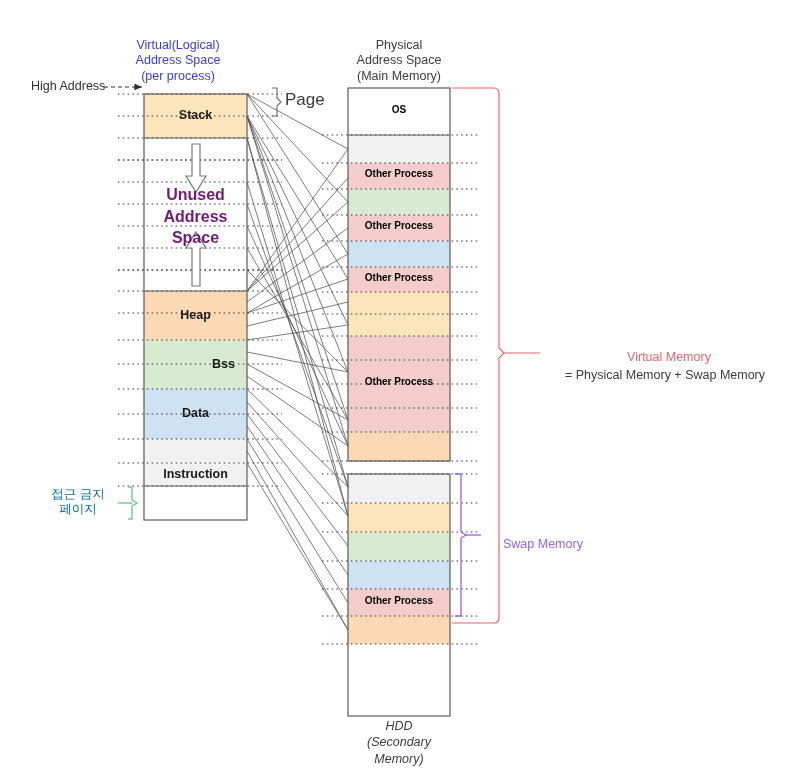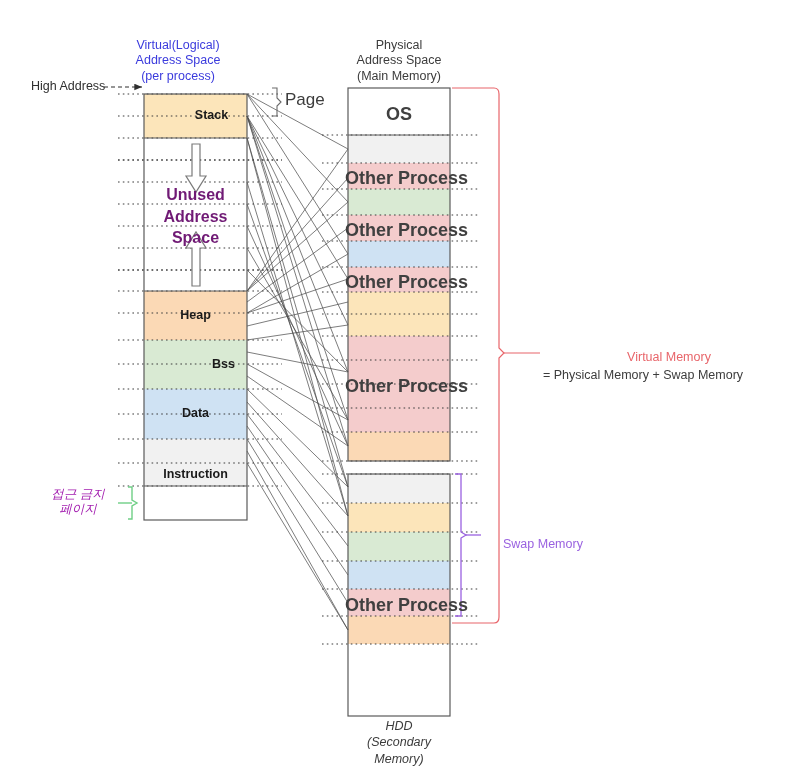--- a/index.html
+++ b/index.html
@@ -9,26 +9,26 @@
     width:787px;height:781px;position:relative;overflow:hidden;
     color:#38393b;
   }
   #stage{position:absolute;left:0;top:16px;width:627px;height:781px;}
   svg#diagram{position:absolute;left:0;top:0;width:787px;height:781px;}
 
   .lbl{position:absolute;white-space:pre;line-height:1.22;}
   .col-title{font-size:12.5px;text-align:center;color:#3c3c3c;}
   .col-title.virtual{color:#3b3bdd;}
   .seg-label{font-size:12.5px;font-weight:bold;color:#1a1a1a;text-align:center;}
-  .ram-label{font-size:18px;font-weight:bold;color:#404040;text-align:center;}
+  .ram-label{font-size:10px;font-weight:bold;color:#000000;text-align:center;}
   .side{font-size:12.5px;color:#3c3c3c;}
   .red{color:#e8656a;}
   .dark{color:#3c3c3c;}
   .purple{color:#9a62e0;margin-left:20px;}
-  .green-k{color:#a21caf;font-style:italic;}
+  .green-k{color:#0369a1;}
   .page-lbl{font-size:17px;color:#3c3c3c;}
   .hi-addr{font-size:12.5px;color:#2f2f2f;}
   .unused{font-size:16px;font-weight:bold;color:#701a75;text-align:center;line-height:1.35;}
   .hdd-cap{font-size:12.5px;color:#3c3c3c;text-align:center;line-height:1.3;}
 </style>
 </head>
 <body>
 
 <div id="stage">
   <svg id="diagram" viewBox="0 0 787 781">
@@ -174,25 +174,25 @@
 (Main Memory)</div>
   <div class="lbl hdd-cap" style="left:329px;top:702px;width:140px;font-style:italic;">HDD
 (Secondary
 Memory)</div>
 
   <div class="lbl hi-addr" style="left:31px;top:63px;">High Address</div>
   <div class="lbl page-lbl" style="left:285px;top:74px;">Page</div>
   <div class="lbl side green-k" style="left:30px;top:471px;width:96px;text-align:center;">접근 금지
 페이지</div>
   <div class="lbl side red" style="left:556px;top:334px;width:226px;text-align:center;">Virtual Memory</div>
-  <div class="lbl side dark" style="left:543px;top:352px;width:244px;">= Physical Memory + Swap Memory</div>
+  <div class="lbl side dark" style="left:543px;top:352px;width:244px;text-align:center;">= Physical Memory + Swap Memory</div>
   <div class="lbl side purple" style="left:483px;top:521px;">Swap Memory</div>
 
   <div id="seg-text-layer">
-      <div class="lbl seg-label" style="left: 144px; top: 92px; width: 103px; padding-left: 16px;">Stack</div>
+      <div class="lbl seg-label" style="left: 144px; top: 92px; width: 103px;">Stack</div>
       <div class="lbl unused" style="left: 144px; top: 168px; width: 103px;">Unused
 Address
 Space</div>
       <div class="lbl seg-label" style="left: 144px; top: 291.5px; width: 103px;">Heap</div>
       <div class="lbl seg-label" style="left: 144px; top: 340.5px; width: 103px; margin-left: 28px;">Bss</div>
       <div class="lbl seg-label" style="left: 144px; top: 390px; width: 103px;">Data</div>
       <div class="lbl seg-label" style="left: 144px; top: 438.5px; width: 103px; margin-top: 12px;">Instruction</div>
       <div class="lbl ram-label" style="left: 345px; top: 87.5px; width: 108px;">OS</div>
       <div class="lbl ram-label" style="left: 345px; top: 152px; width: 108px;">Other Process</div>
       <div class="lbl ram-label" style="left: 345px; top: 204px; width: 108px;">Other Process</div>

